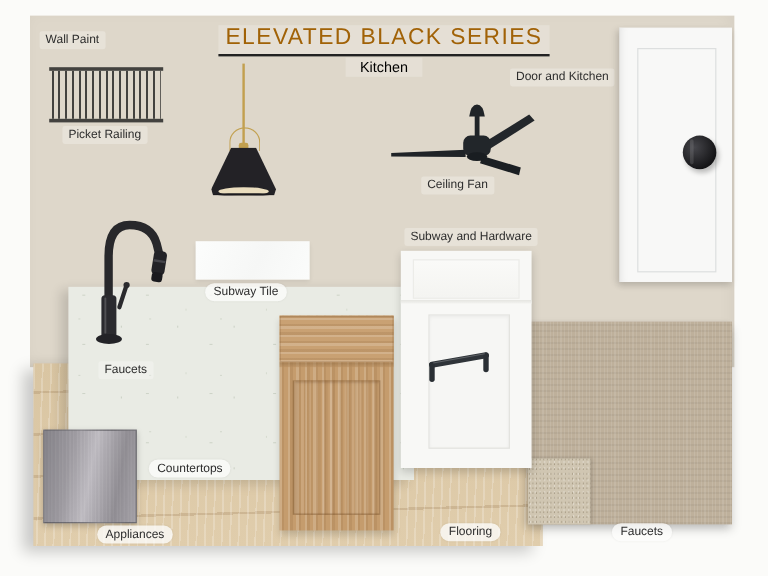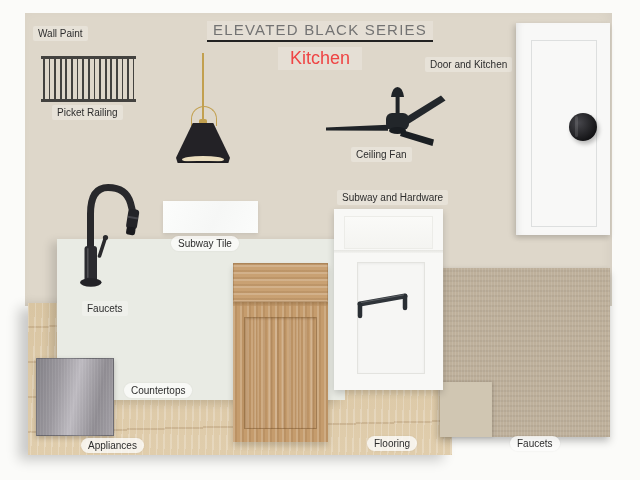--- a/index.html
+++ b/index.html
@@ -12,24 +12,24 @@
   .abs{position:absolute;}
   
   .wall{left:25px;top:13px;width:587px;height:293px;background:#DED7CA;
         box-shadow:inset -3px -3px 12px rgba(0,0,0,0.04);}
   
   .lbl{font-size:10px;line-height:13px;color:#2d2d2d;white-space:nowrap;}
   .tint{background:rgba(255,255,255,0.28);padding:1px 5px;border-radius:2px;}
   .pill{background:rgba(253,253,251,0.78);padding:1px 7px;border-radius:8px;
         box-shadow:0 0 2px rgba(0,0,0,0.08);}
   .title-wrap{left:180px;top:21px;width:280px;text-align:center;}
-  .title{display:inline-block;font-size:15px;letter-spacing:1.2px;color:#737373;
+  .title{display:inline-block;font-size:19px;letter-spacing:1.2px;color:#a16207;
          border-bottom:2px solid #222;padding:0 6px 2px;background:rgba(255,255,255,0.22);}
   .subtitle-wrap{left:180px;top:47px;width:280px;text-align:center;}
-  .subtitle{display:inline-block;font-size:18px;color:#ef4444;padding:1px 12px;
+  .subtitle{display:inline-block;font-size:12px;color:#000000;padding:1px 12px;
             background:rgba(255,255,255,0.22);}
   
   .railing{left:41px;top:56px;width:95px;height:46px;}
   .rail{position:absolute;left:0;width:95px;height:3px;background:#43423f;}
   .rail.top{top:0;} .rail.bottom{bottom:0;}
   .pickets{position:absolute;left:2px;right:2px;top:3px;bottom:3px;
     background:repeating-linear-gradient(to right,#43423f 0 1.7px,transparent 1.7px 5.62px);}
   
   .pendant-rod{left:202px;top:53px;width:2px;height:70px;background:#C2A04F;}
   .pendant-loop{left:191px;top:106px;width:24px;height:19px;border:1.5px solid #C2A04F;

